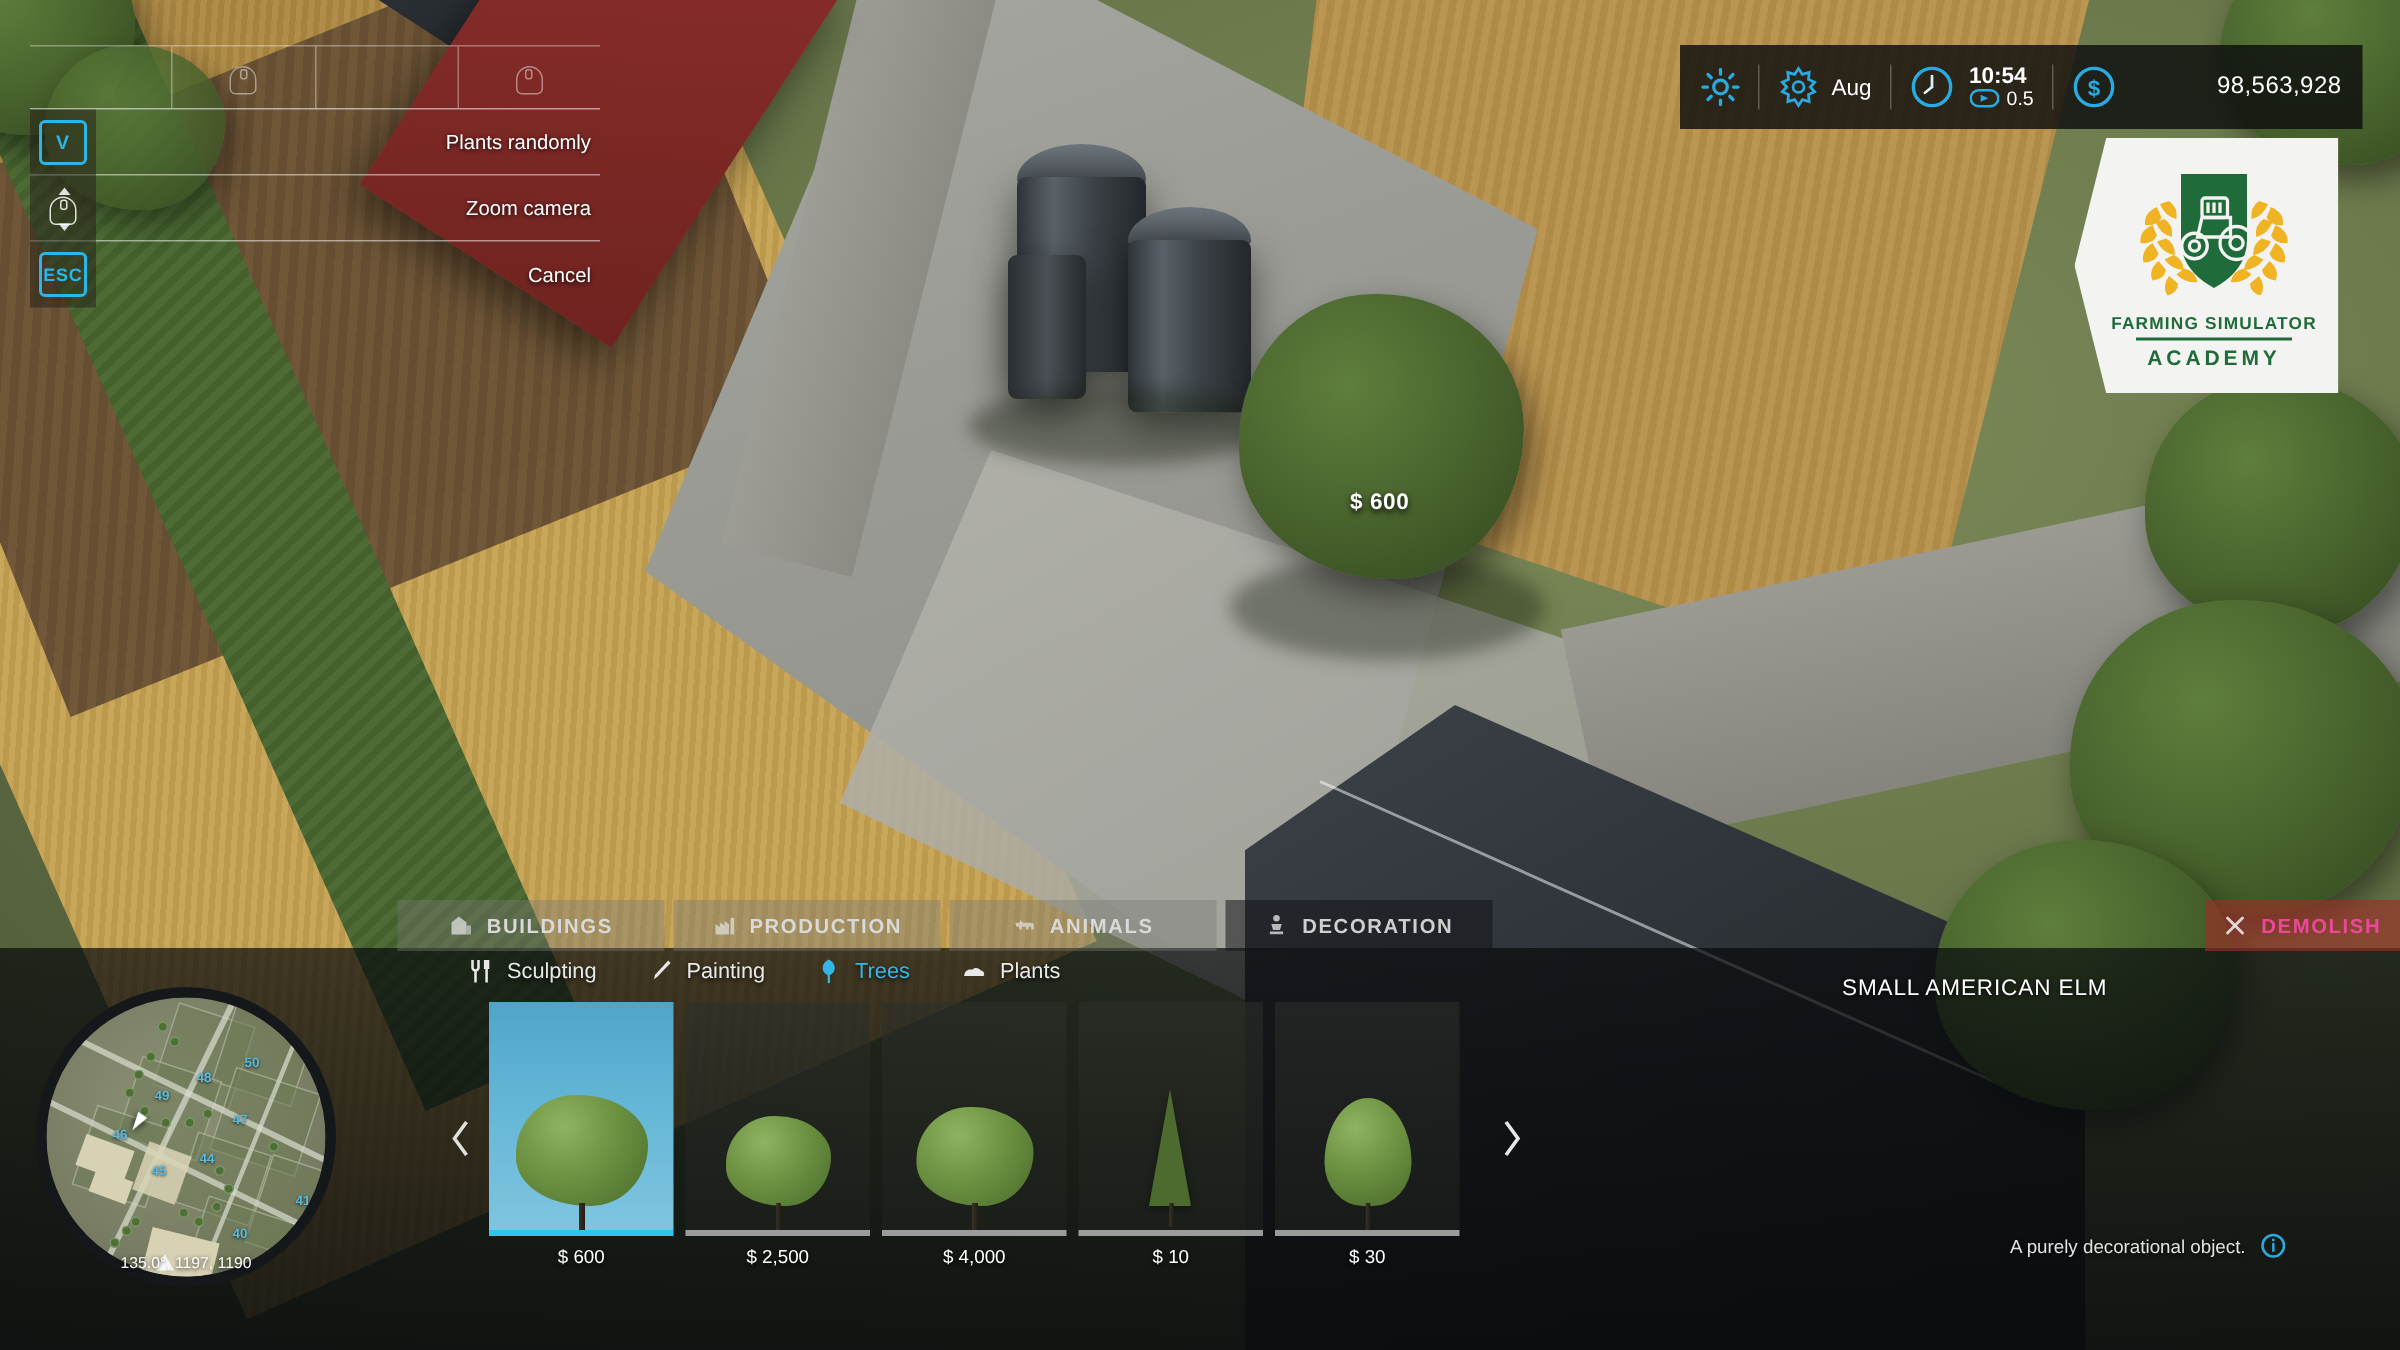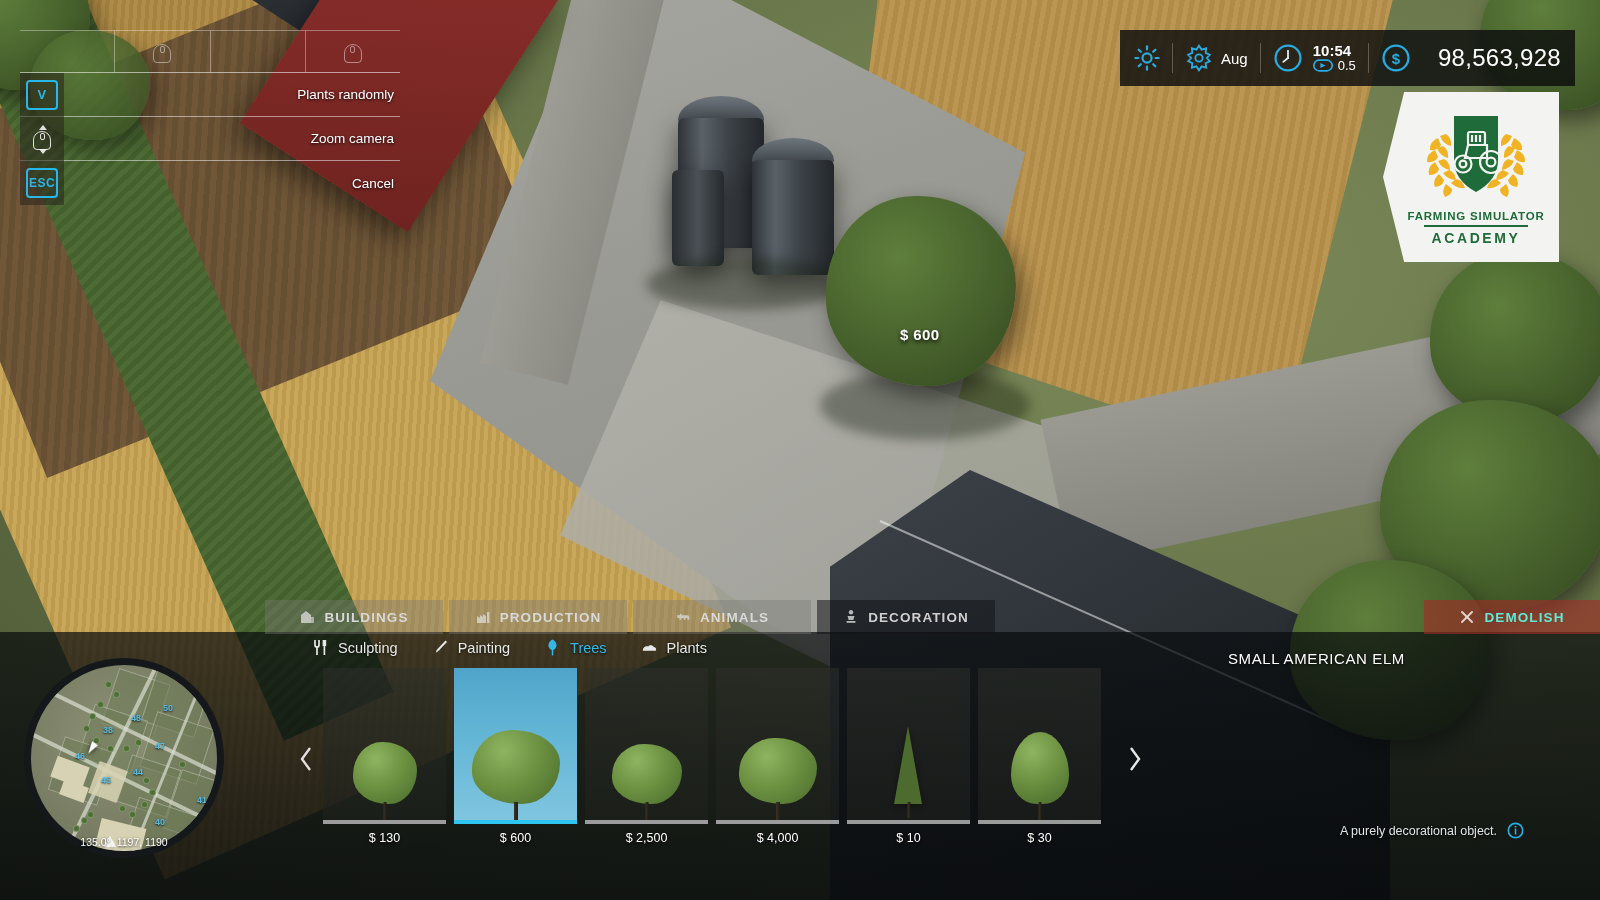--- a/index.html
+++ b/index.html
@@ -116,21 +116,21 @@
   
   .hud { position:absolute; left:1120px; top:30px; width:455px; height:56px;
     background:rgba(12,13,14,.82); display:flex; align-items:center; padding:0 14px; }
   .hud-sep { width:1px; height:30px; background:rgba(255,255,255,.25); margin:0 12px; }
   .hud-item { display:flex; align-items:center; gap:8px; }
   .hud-text { color:#fff; font-size:15px; }
   .hud-time-wrap { display:flex; flex-direction:column; line-height:1.05; margin-left:2px; }
   .hud-time { color:#fff; font-size:15px; font-weight:600; }
   .hud-speed { display:flex; align-items:center; gap:5px; }
   .hud-speed-val { color:#fff; font-size:13px; }
-  .hud-money { color:#fff; font-size:24px; margin-left:auto; letter-spacing:.3px;text-align:center; }
+  .hud-money { color:#fff; font-size:16px; margin-left:auto; letter-spacing:.3px;text-align:center; }
 
   .ico-sun { width:26px; height:26px; position:relative; }
   .ico-season { width:28px; height:28px; }
   .ico-clock { width:30px; height:30px; }
   .ico-dollar { width:30px; height:30px; }
 
   
   .logo { position:absolute; left:1383px; top:92px; width:176px; height:170px;
     background:#f3f4f1;
     clip-path:polygon(12% 0%, 100% 0%, 100% 100%, 12% 100%, 0% 50%); }
@@ -147,21 +147,21 @@
   .bottom-veil { position:absolute; inset:0;
     background:linear-gradient(180deg, rgba(8,10,12,.35), rgba(8,10,12,.75)); }
 
   .maintabs { position:absolute; left:265px; top:600px; width:1335px; height:34px;
     display:flex; align-items:stretch; gap:6px; }
   .mtab { position:relative; display:flex; align-items:center; justify-content:center;
     gap:9px; width:178px; height:34px; background:rgba(120,120,115,.40);
     color:#d9d9d9; font-size:13.5px; font-weight:700; letter-spacing:1.1px; }
   .mtab.dark { background:rgba(18,20,23,.55); color:#cfcfcf; }
   .mtab.active { background:#29abe2; color:#fff; width:176px; }
-  .mtab.demolish { background:rgba(160,45,38,.62); color:#5eead4; width:176px;
+  .mtab.demolish { background:rgba(160,45,38,.62); color:#ec4899; width:130px;
     margin-left:auto; }
   .mtab-ico { width:16px; height:16px; display:inline-block; }
 
   .subtabs { position:absolute; left:312px; top:638px; display:flex; align-items:center;
     gap:34px; }
   .stab { display:flex; align-items:center; gap:9px; color:#e8e8e8; font-size:14.5px;
     text-shadow:0 1px 3px rgba(0,0,0,.8); }
   .stab.active { color:#34b6e6; }
   .stab-ico { width:17px; height:19px; display:inline-block; }
 
@@ -519,30 +519,20 @@
   <div class="carousel">
 
     <div class="car-arrow">
       <svg width="16" height="28" viewBox="0 0 16 28">
         <polyline points="11,3 3,14 11,25" fill="none" stroke="rgba(255,255,255,.85)" stroke-width="2.4"></polyline>
       </svg>
     </div>
 
     <div class="tiles">
 
-      <div class="tile">
-        <div class="tile-img">
-          <div class="tt" style="width:64px;">
-            <div class="tt-canopy" style="width:64px;height:62px;"></div>
-            <div class="tt-trunk" style="width:3px;height:22px;bottom:-20px;"></div>
-          </div>
-        </div>
-        <div class="tile-bar"></div>
-        <div class="tile-price">$ 130</div>
-      </div>
 
       <div class="tile sel">
         <div class="tile-img">
           <div class="tt" style="width:88px;">
             <div class="tt-canopy" style="width:88px;height:74px;"></div>
             <div class="tt-trunk" style="width:4px;height:28px;bottom:-26px;"></div>
           </div>
         </div>
         <div class="tile-bar"></div>
         <div class="tile-price">$ 600</div>
@@ -650,21 +640,21 @@
       <div class="mm-tree" style="left:110px;top:136px;"></div>
       <div class="mm-tree" style="left:98px;top:146px;"></div>
       <div class="mm-tree" style="left:88px;top:140px;"></div>
       <div class="mm-tree" style="left:148px;top:96px;"></div>
       <div class="mm-tree" style="left:50px;top:152px;"></div>
       <div class="mm-tree" style="left:42px;top:160px;"></div>
       <div class="mm-tree" style="left:56px;top:146px;"></div>
 
       <div class="mm-num" style="left:132px;top:38px;">50</div>
       <div class="mm-num" style="left:100px;top:48px;">48</div>
-      <div class="mm-num" style="left:72px;top:60px;">38</div>
+      <div class="mm-num" style="left:72px;top:60px;">49</div>
       <div class="mm-num" style="left:124px;top:76px;">47</div>
       <div class="mm-num" style="left:44px;top:86px;">46</div>
       <div class="mm-num" style="left:102px;top:102px;">44</div>
       <div class="mm-num" style="left:70px;top:110px;">45</div>
       <div class="mm-num" style="left:166px;top:130px;">41</div>
       <div class="mm-num" style="left:124px;top:152px;">40</div>
     </div>
 
     <div class="mm-cursor" style="left:66px;top:84px;"></div>
     <div class="mm-player" style="left:80px;top:178px;"></div>

